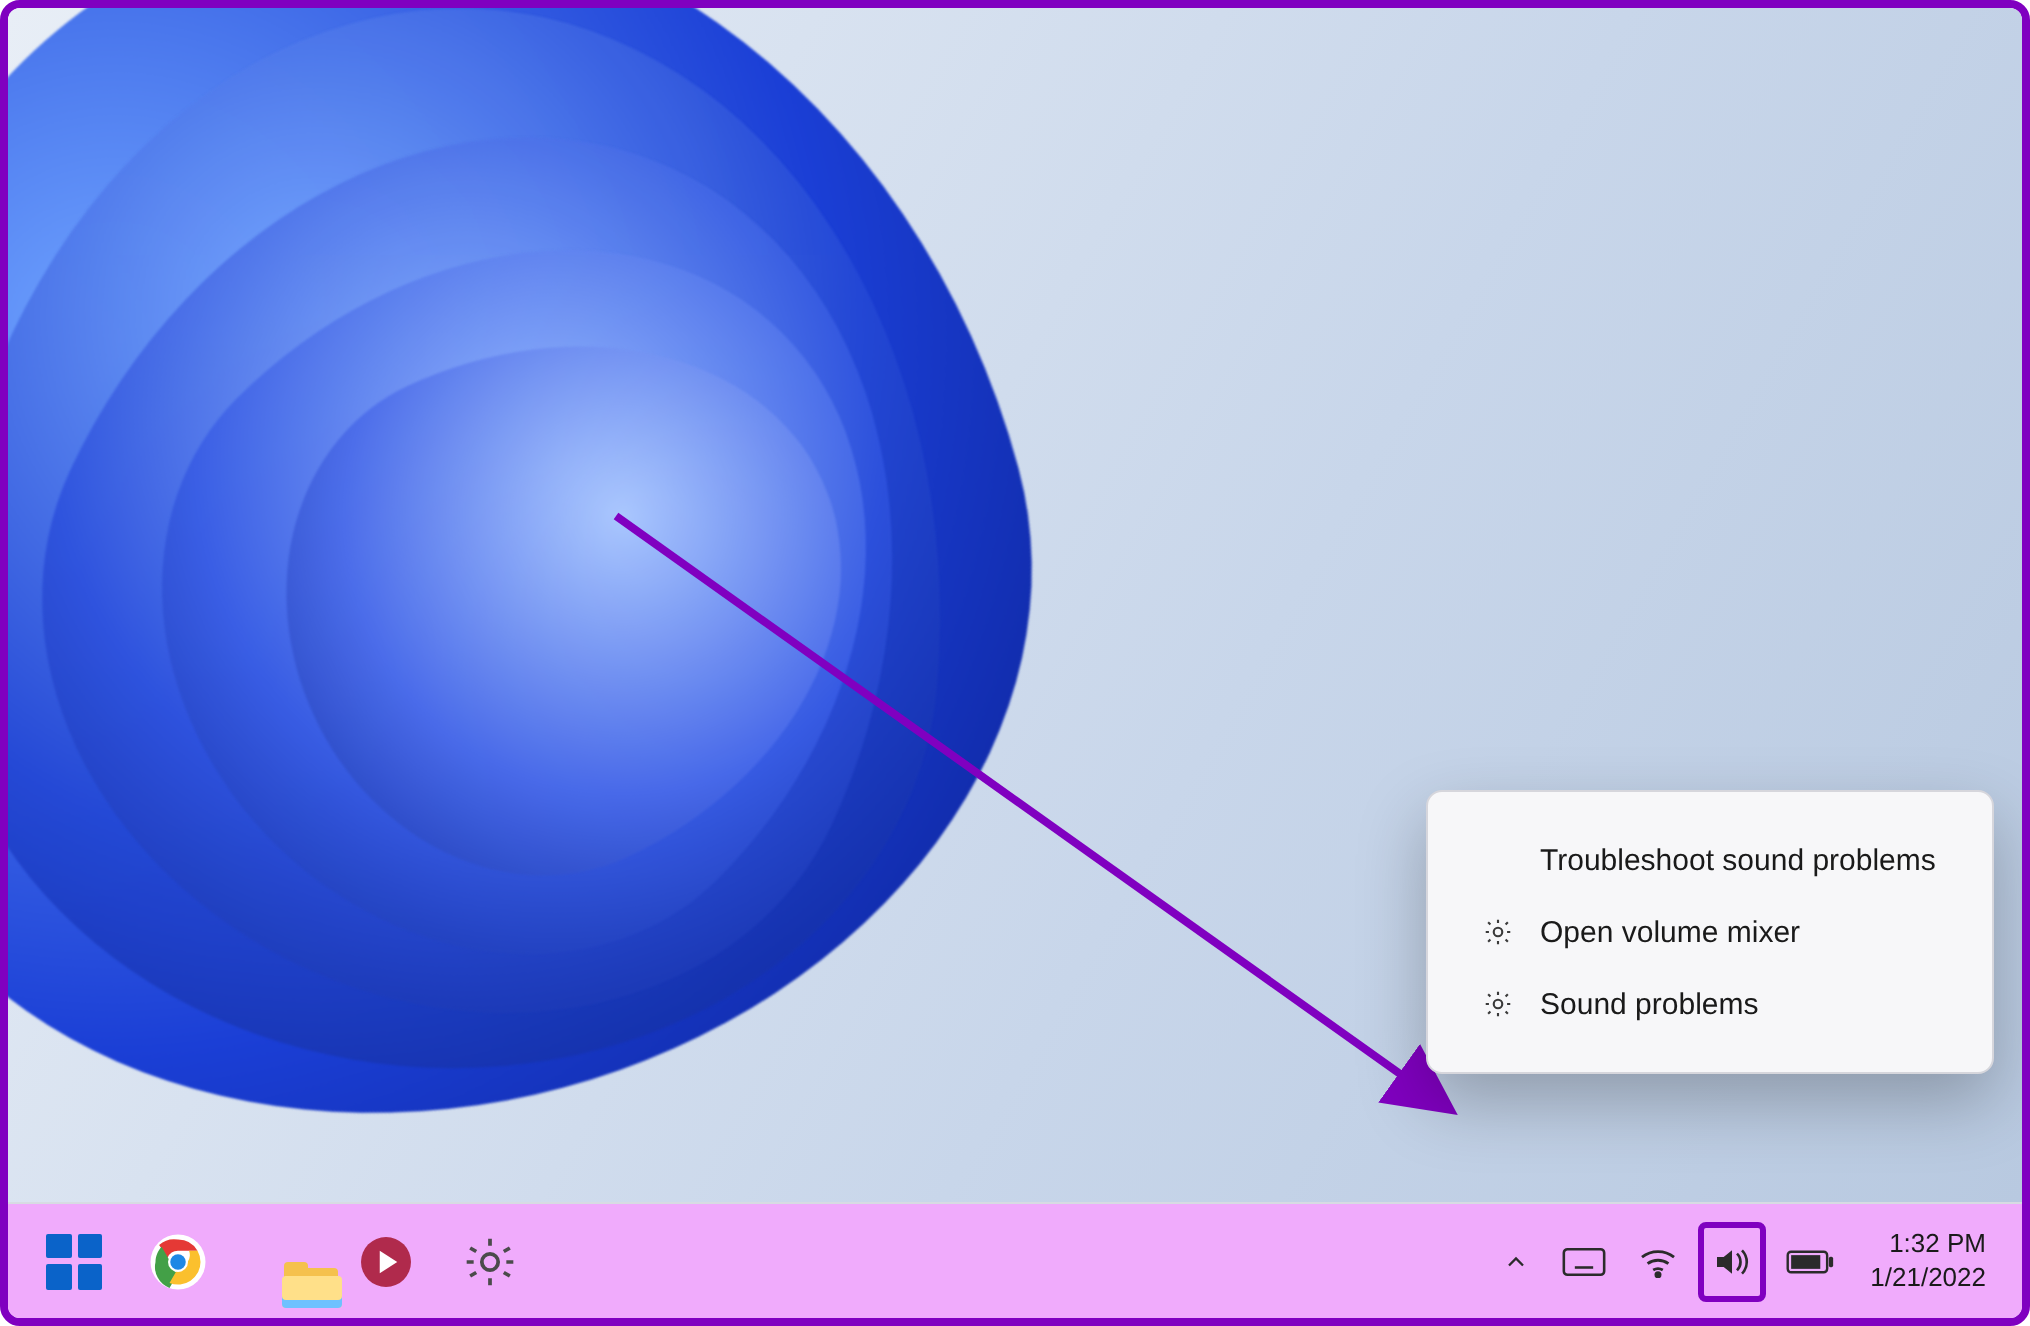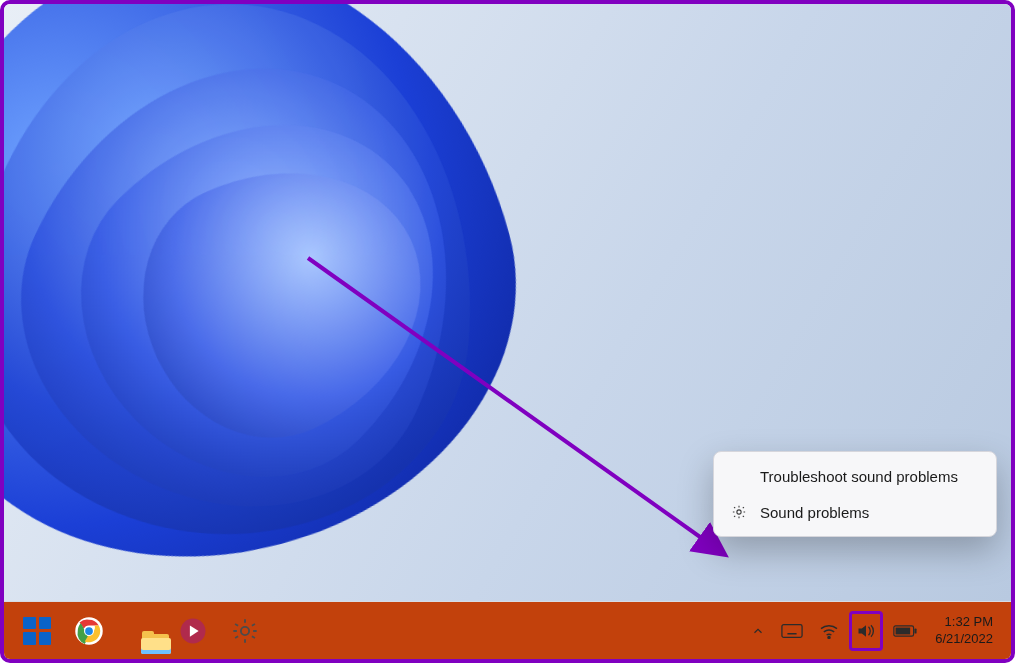--- a/index.html
+++ b/index.html
@@ -18,37 +18,37 @@
   .p1 { width: 600px; height: 600px; left: 20px; top: 10px; background: radial-gradient(circle at 30% 30%, #6fa3ff, #1b3fd6 60%, #0a1e8d); transform: rotate(-15deg); }
   .p2 { width: 500px; height: 530px; left: 90px; top: 60px; background: radial-gradient(circle at 35% 30%, #79a9ff, #2448d6 55%, #0b228f); transform: rotate(5deg); opacity: .95; }
   .p3 { width: 420px; height: 440px; left: 150px; top: 120px; background: radial-gradient(circle at 40% 35%, #8eb6ff, #2e52de 55%, #0e2696); transform: rotate(25deg); opacity: .92; }
   .p4 { width: 340px; height: 360px; left: 210px; top: 170px; background: radial-gradient(circle at 40% 35%, #9bbdff, #395de5 58%, #0f2a9e); transform: rotate(45deg); opacity: .9; }
   .p5 { width: 260px; height: 280px; left: 270px; top: 215px; background: radial-gradient(circle at 40% 35%, #b0ccff, #4a6bea 58%, #1532a8); transform: rotate(65deg); opacity: .88; }
 
   
   .context-menu {
     position: absolute; right: 14px; bottom: 64px;
     width: 284px; background: #f7f7f9; border: 1px solid #d6d6dc;
-    border-radius: 8px; padding: 6px; box-shadow: 0 14px 34px rgba(0,0,0,.25);
+    border-radius: 8px; padding: 16px; box-shadow: 0 14px 34px rgba(0,0,0,.25);
   }
   .menu-item {
     display: flex; align-items: center; gap: 12px;
     padding: 9px 10px; border-radius: 6px; font-size: 15px; color: #1a1a1a;
     cursor: pointer;
   }
   .menu-item .icon-slot { width: 18px; height: 18px; display: flex; align-items: center; justify-content: center; color: #3a3a3a; flex-shrink: 0; }
   .menu-item.no-icon .icon-slot { visibility: hidden; }
 
   
   .arrow { position: absolute; pointer-events: none; }
 
   
   .taskbar {
     position: absolute; left: 0; right: 0; bottom: 0; height: 58px;
-    background: #c2410c; border-top: 1px solid #d7dbe3;
+    background: #f0abfc; border-top: 1px solid #d7dbe3;
     display: flex; align-items: center; justify-content: space-between;
     padding: 0 10px;
   }
   .tb-left { display: flex; align-items: center; gap: 6px; }
   .tb-right { display: flex; align-items: center; gap: 4px; }
 
   .tb-btn {
     width: 46px; height: 46px; display: flex; align-items: center; justify-content: center;
     border-radius: 6px; cursor: pointer;
   }
@@ -103,20 +103,29 @@
       <span class="icon-slot"></span>
       <span>Troubleshoot sound problems</span>
     </div>
     <div class="menu-item">
       <span class="icon-slot">
         <svg width="16" height="16" viewBox="0 0 24 24" fill="none" stroke="currentColor" stroke-width="1.6">
           <circle cx="12" cy="12" r="3.2"></circle>
           <path d="M12 2.8v2.4M12 18.8v2.4M4.6 4.6l1.7 1.7M17.7 17.7l1.7 1.7M2.8 12h2.4M18.8 12h2.4M4.6 19.4l1.7-1.7M17.7 6.3l1.7-1.7"></path>
         </svg>
       </span>
+      <span>Open volume mixer</span>
+    </div>
+    <div class="menu-item">
+      <span class="icon-slot">
+        <svg width="16" height="16" viewBox="0 0 24 24" fill="none" stroke="currentColor" stroke-width="1.6">
+          <circle cx="12" cy="12" r="3.2"></circle>
+          <path d="M12 2.8v2.4M12 18.8v2.4M4.6 4.6l1.7 1.7M17.7 17.7l1.7 1.7M2.8 12h2.4M18.8 12h2.4M4.6 19.4l1.7-1.7M17.7 6.3l1.7-1.7"></path>
+        </svg>
+      </span>
       <span>Sound problems</span>
     </div>
   </div>
 </div>
 
 <div class="taskbar">
   <div class="tb-left">
 
     <div class="tb-btn">
       <span>
@@ -216,16 +225,16 @@
         <svg width="24" height="14" viewBox="0 0 28 14" fill="none" stroke="#2b2b2b" stroke-width="1.4">
           <rect x="1" y="1" width="23" height="12" rx="2"></rect>
           <rect x="25" y="4" width="2.5" height="6" rx="1" fill="#2b2b2b" stroke="none"></rect>
           <rect x="3" y="3" width="17" height="8" fill="#2b2b2b" stroke="none"></rect>
         </svg>
       </span>
     </div>
 
     <div class="clock">
       <span>1:32 PM</span>
-      <span>6/21/2022</span>
+      <span>1/21/2022</span>
     </div>
   </div>
 </div>
 
 </body></html>

